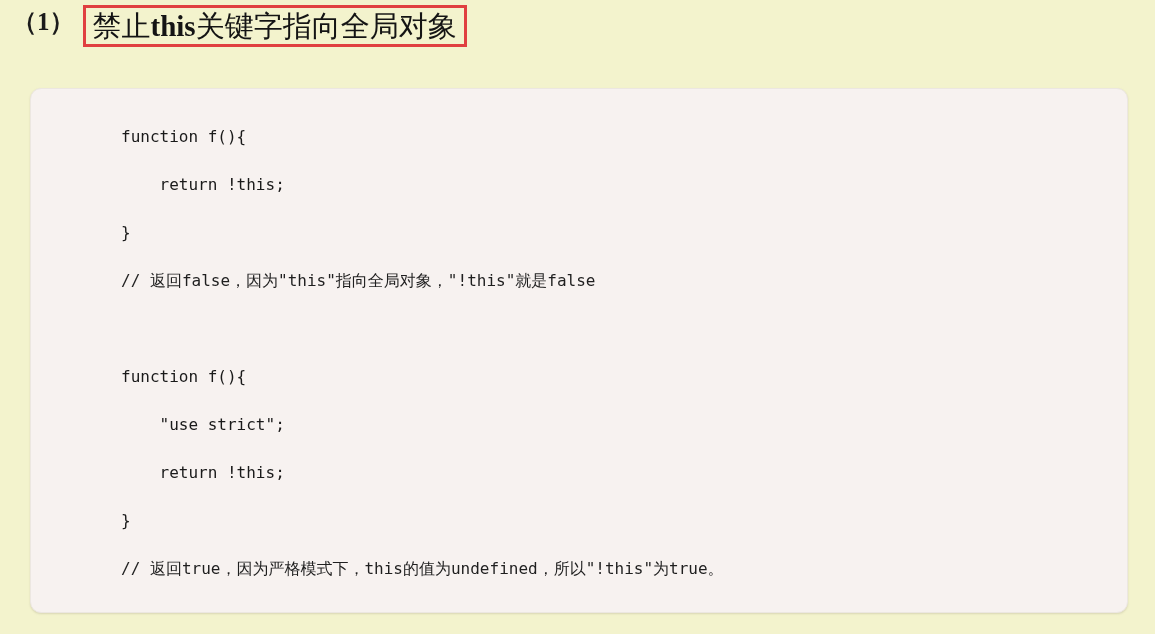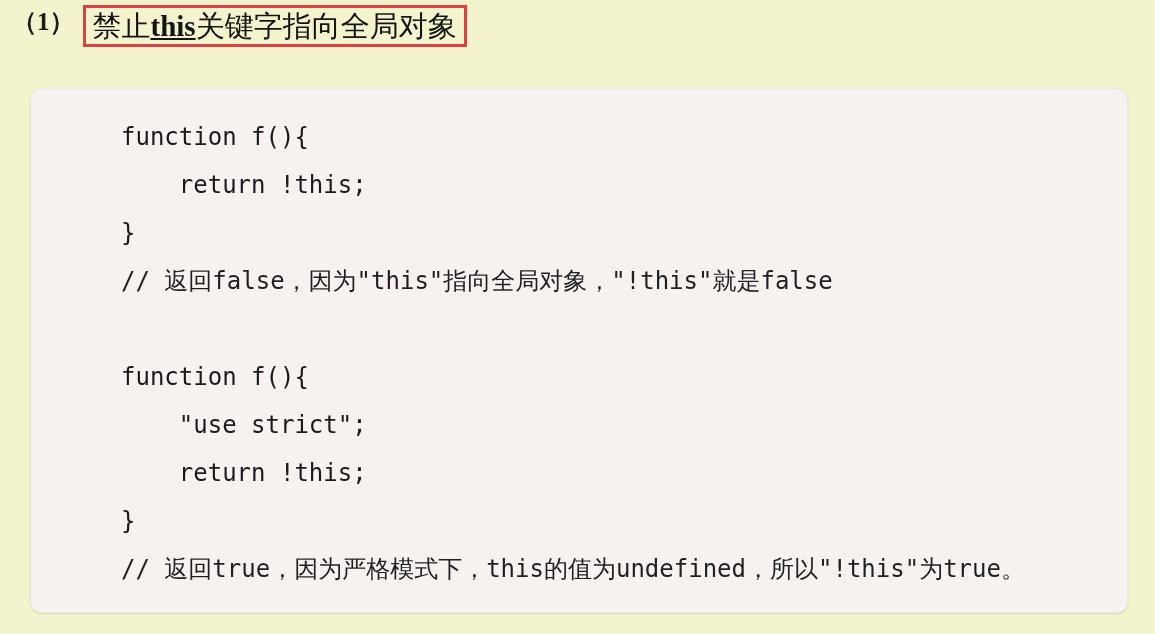--- a/index.html
+++ b/index.html
@@ -53,21 +53,20 @@
   }
   .heading-text {
     font-family: "Liberation Serif", serif;
     font-size: 29px;
     color: #141414;
     line-height: 32px;
     white-space: nowrap;
   }
   .heading-text .kw {
     font-weight: bold;
-    text-decoration: underline;
   }
 
   
   .code-card {
     position: absolute;
     left: 30px;
     top: 88px;
     width: 1098px;
     height: 525px;
     background: #f7f2f0;
@@ -78,21 +77,21 @@
     overflow: hidden;
   }
   .code-body {
     position: absolute;
     left: 90px;
     top: 24px;
     right: 10px;
   }
   .code-line {
     font-family: "DejaVu Sans Mono", "Liberation Mono", monospace;
-    font-size: 24px;
+    font-size: 16px;
     line-height: 48px;
     height: 48px;
     color: #1a1a1a;
     white-space: pre;
     letter-spacing: 0px;
   }
   .code-line.blank {
     color: transparent;
   }
   .code-line.comment {

